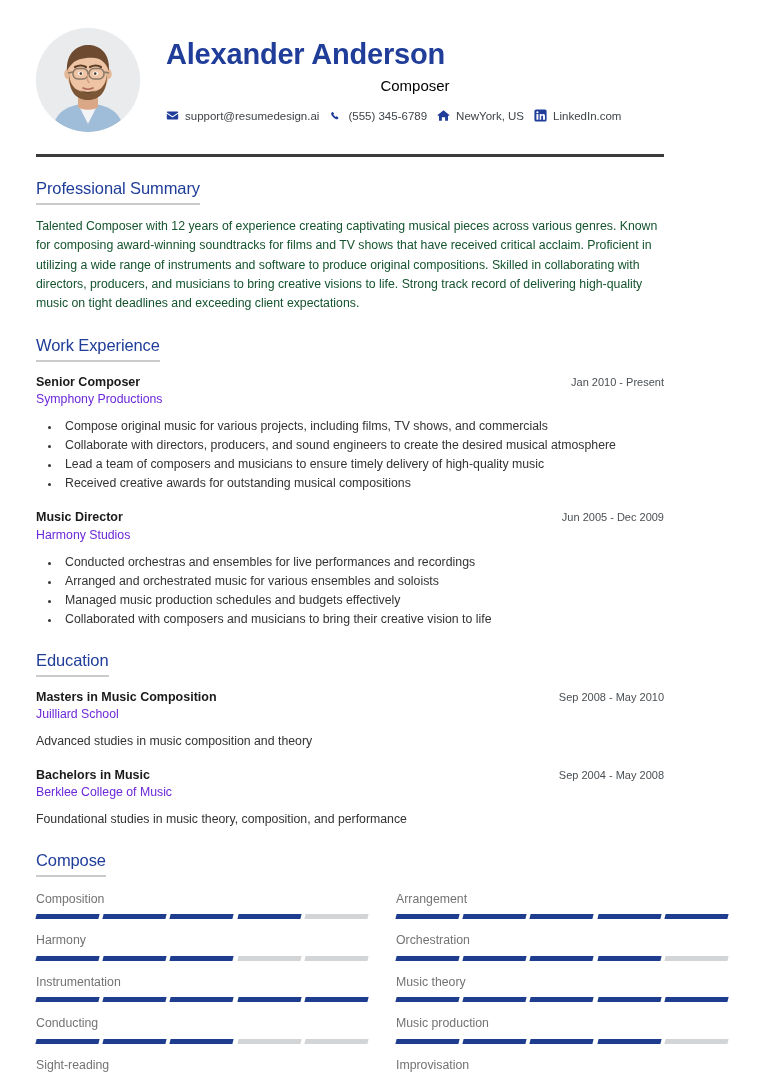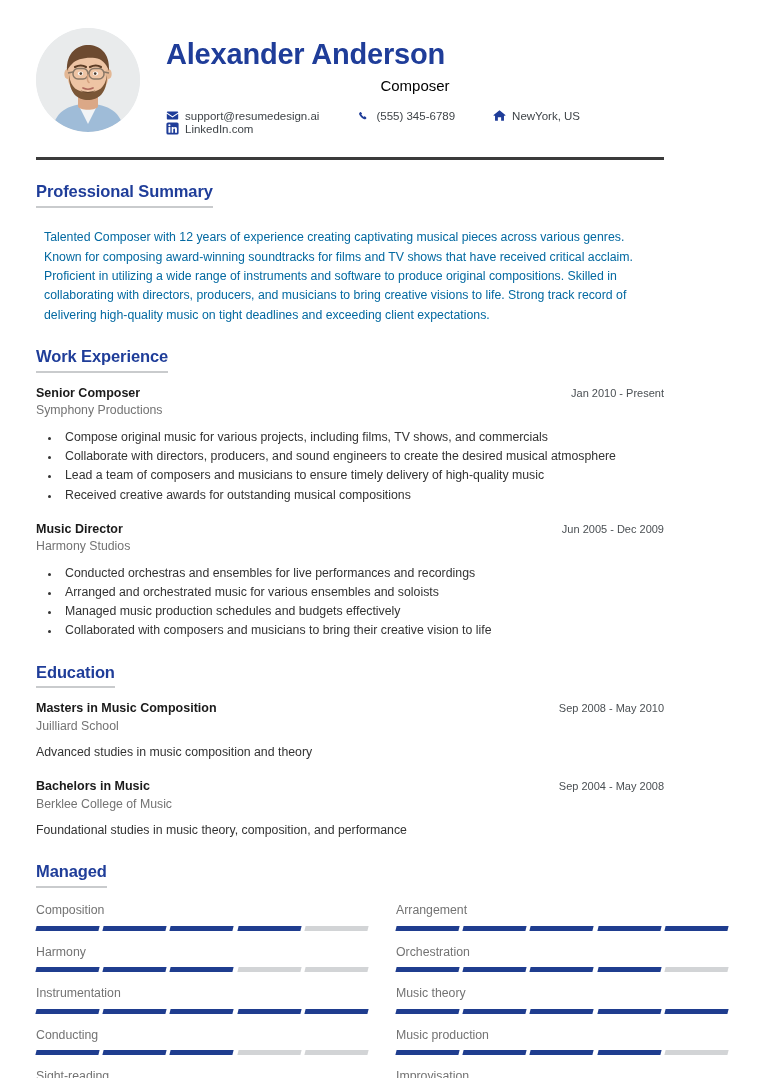--- a/index.html
+++ b/index.html
@@ -66,21 +66,21 @@
     align-items: center;
     flex-wrap: wrap;
     gap: 0px;
     font-size: 11.5px;
     color: #3f4448;
   }
   .contact-item {
     display: flex;
     align-items: center;
     gap: 6px;
-    margin-right: 38px;
+    margin-right: 10px;
     white-space: nowrap;
   }
   .contact-item:last-child { margin-right: 0; }
   .contact-item .ico {
     display: inline-flex;
     align-items: center;
     justify-content: center;
     width: 13px;
     height: 13px;
     color: #1f3d99;
@@ -93,35 +93,35 @@
     border: 0;
     border-top: 3px solid #3b3b3b;
     width: 100%;
   }
 
   
   .section { margin-top: 22px; }
   .section-title {
     display: inline-block;
     font-size: 16.5px;
-    font-weight: bold;
+    font-weight: normal;
     color: #1f3d99;
     letter-spacing: -0.1px;
     padding-bottom: 4px;
     border-bottom: 2px solid #c9cbcd;
     margin: 0 0 12px 0;
     line-height: 1.2;
   }
 
   .summary-text {
     font-size: 12.3px;
     line-height: 1.58;
-    color: #0369a1;
+    color: #14532d;
     text-align: left;
-    margin: 8px;
+    margin: 0;
   }
 
   
   .entry { margin-bottom: 16px; }
   .entry:last-child { margin-bottom: 0; }
   .entry-head {
     display: flex;
     justify-content: space-between;
     align-items: baseline;
     gap: 8px;
@@ -133,21 +133,21 @@
     line-height: 1.3;
   }
   .entry-date {
     font-size: 11px;
     color: #4a4f53;
     white-space: nowrap;
     line-height: 1.3;
   }
   .entry-org {
     font-size: 12.3px;
-    color: #737373;
+    color: #6d28d9;
     line-height: 1.45;
     margin-top: 1px;
   }
   .entry-desc {
     font-size: 12.3px;
     color: #333333;
     line-height: 1.45;
     margin-top: 9px;
   }
   .bullets {
@@ -352,21 +352,21 @@
       <div class="entry-head">
         <div class="entry-role">Bachelors in Music</div>
         <div class="entry-date">Sep 2004 - May 2008</div>
       </div>
       <div class="entry-org">Berklee College of Music</div>
       <div class="entry-desc">Foundational studies in music theory, composition, and performance</div>
     </div>
   </div>
 
   <div class="section">
-    <div class="section-title">Managed</div>
+    <div class="section-title">Compose</div>
     <div class="skills-grid" id="skills-grid">
         <div class="skill">
           <div class="skill-label">Composition</div>
           <div class="skill-bar">
             <span class="seg on"></span>
             <span class="seg on"></span>
             <span class="seg on"></span>
             <span class="seg on"></span>
             <span class="seg"></span>
           </div>

